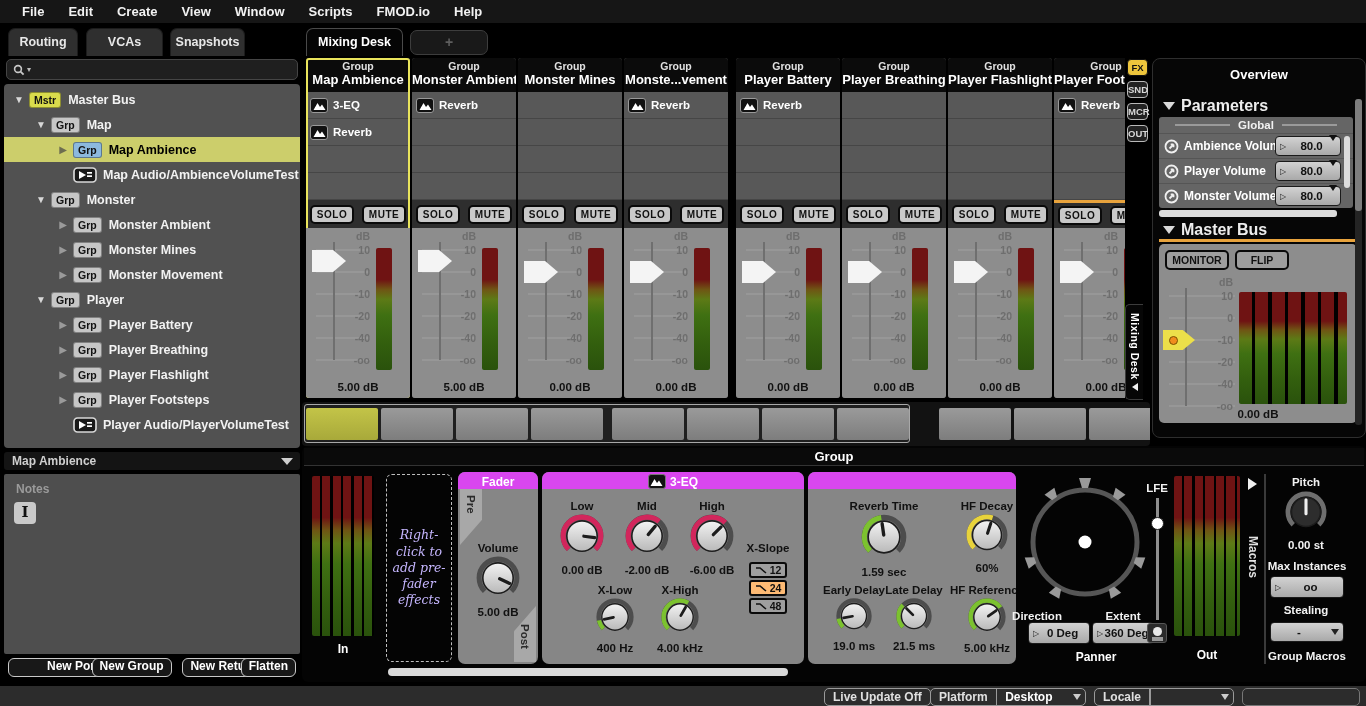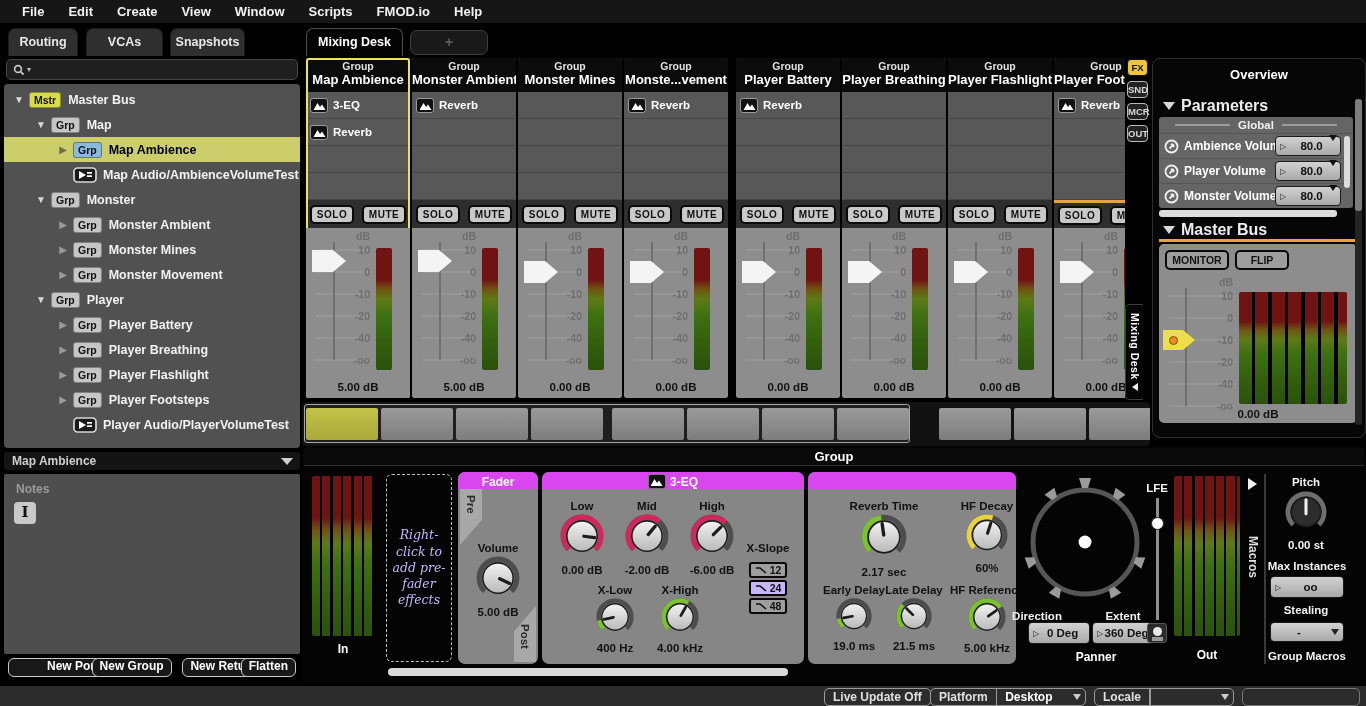--- a/index.html
+++ b/index.html
@@ -102,21 +102,21 @@
   .dpanel { position:absolute; top:26px; height:192px; background:#868686; border-radius:7px; overflow:hidden; }
   .dpanel-head { height:17px; background:#d946ef; display:flex; align-items:flex-end; justify-content:center; color:#fff; font-size:12px; }
   .knob { position:absolute; width:70px; display:flex; flex-direction:column; align-items:center; }
   .klabel { color:#111; font-size:11.5px; white-space:nowrap; margin-bottom:1px; }
   .kvalue { color:#111; font-size:11.5px; white-space:nowrap; margin-top:1px; }
   .knob.onblack .klabel, .knob.onblack .kvalue { color:#f2f2f2; }
   .pretab { position:absolute; left:2px; top:17px; width:22px; height:56px; background:#a8a8a8; clip-path:polygon(0 0,100% 0,100% 55%,0 100%); }
   .posttab { position:absolute; right:2px; bottom:2px; width:22px; height:56px; background:#a8a8a8; clip-path:polygon(0 45%,100% 0,100% 100%,0 100%); }
   .vert-label { writing-mode:vertical-rl; color:#2a2a2a; font-size:11.5px; position:absolute; }
   .slopebtn { position:absolute; width:38px; height:16px; background:#9e9e9e; border:2px solid #0a0a0a; border-radius:3px; display:flex; align-items:center; justify-content:center; gap:3px; color:#111; font-size:10.5px; }
-  .slopebtn.active { background:#c4b5fd; }
+  .slopebtn.active { background:#fdba74; }
   .lfetrack { position:absolute; width:3px; background:#8f8f8f; }
   .lfeknob { position:absolute; width:13px; height:13px; border-radius:50%; background:#fff; border:1px solid #222; }
   .lfebtn { position:absolute; width:20px; height:20px; background:#2b2b2b; border:1px solid #555; border-radius:3px; }
   .lfebtn::before { content:""; position:absolute; left:5px; top:3px; width:9px; height:9px; border-radius:50%; background:#e8e8e8; }
   .lfebtn::after { content:""; position:absolute; left:4px; top:13px; width:11px; height:4px; background:#9a9a9a; }
   .macros-tri { position:absolute; width:0; height:0; border-top:6px solid transparent; border-bottom:6px solid transparent; border-left:9px solid #f0f0f0; }
   .macros-vert { position:absolute; writing-mode:vertical-rl; color:#e0e0e0; font-size:12px; }
   .deck-scroll { position:absolute; left:86px; top:222px; width:400px; height:8px; background:#d9d9d9; border-radius:4px; }
   .gm-label { position:absolute; text-align:center; color:#f2f2f2; font-size:11.5px; }
 
@@ -823,21 +823,21 @@
     <div class="dpanel" style="left:506px;width:208px">
       <div class="dpanel-head"></div>
       <div class="knob" style="left:41px;top:28px">
           <div class="klabel">Reverb Time</div>
           <div class="ksvg"><svg width="48" height="48" viewBox="-50 -50 100 100">
               <path d="M -28.99 28.99 A 41 41 0 1 1 28.99 28.99" stroke="#4d4d4d" stroke-width="11" fill="none"></path>
               <path d="M -28.99 28.99 A 41 41 0 0 1 -5.71 -40.60" stroke="#7cc22f" stroke-width="11" fill="none"></path>
               <circle r="33" fill="url(#kg)" stroke="#1d1d1d" stroke-width="3.5"></circle>
               <line x1="0" y1="-4" x2="0" y2="-28" stroke="#1c1c1c" stroke-width="7" stroke-linecap="round" transform="rotate(-8)"></line>
             </svg></div>
-          <div class="kvalue">2.17 sec</div>
+          <div class="kvalue">1.59 sec</div>
         </div>
       <div class="knob" style="left:144px;top:28px">
           <div class="klabel">HF Decay</div>
           <div class="ksvg"><svg width="44" height="44" viewBox="-50 -50 100 100">
               <path d="M -28.99 28.99 A 41 41 0 1 1 28.99 28.99" stroke="#4d4d4d" stroke-width="11" fill="none"></path>
               <path d="M -28.99 28.99 A 41 41 0 0 1 12.67 -38.99" stroke="#e8d33c" stroke-width="11" fill="none"></path>
               <circle r="33" fill="url(#kg)" stroke="#1d1d1d" stroke-width="3.5"></circle>
               <line x1="0" y1="-4" x2="0" y2="-28" stroke="#1c1c1c" stroke-width="7" stroke-linecap="round" transform="rotate(18)"></line>
             </svg></div>
           <div class="kvalue">60%</div>

